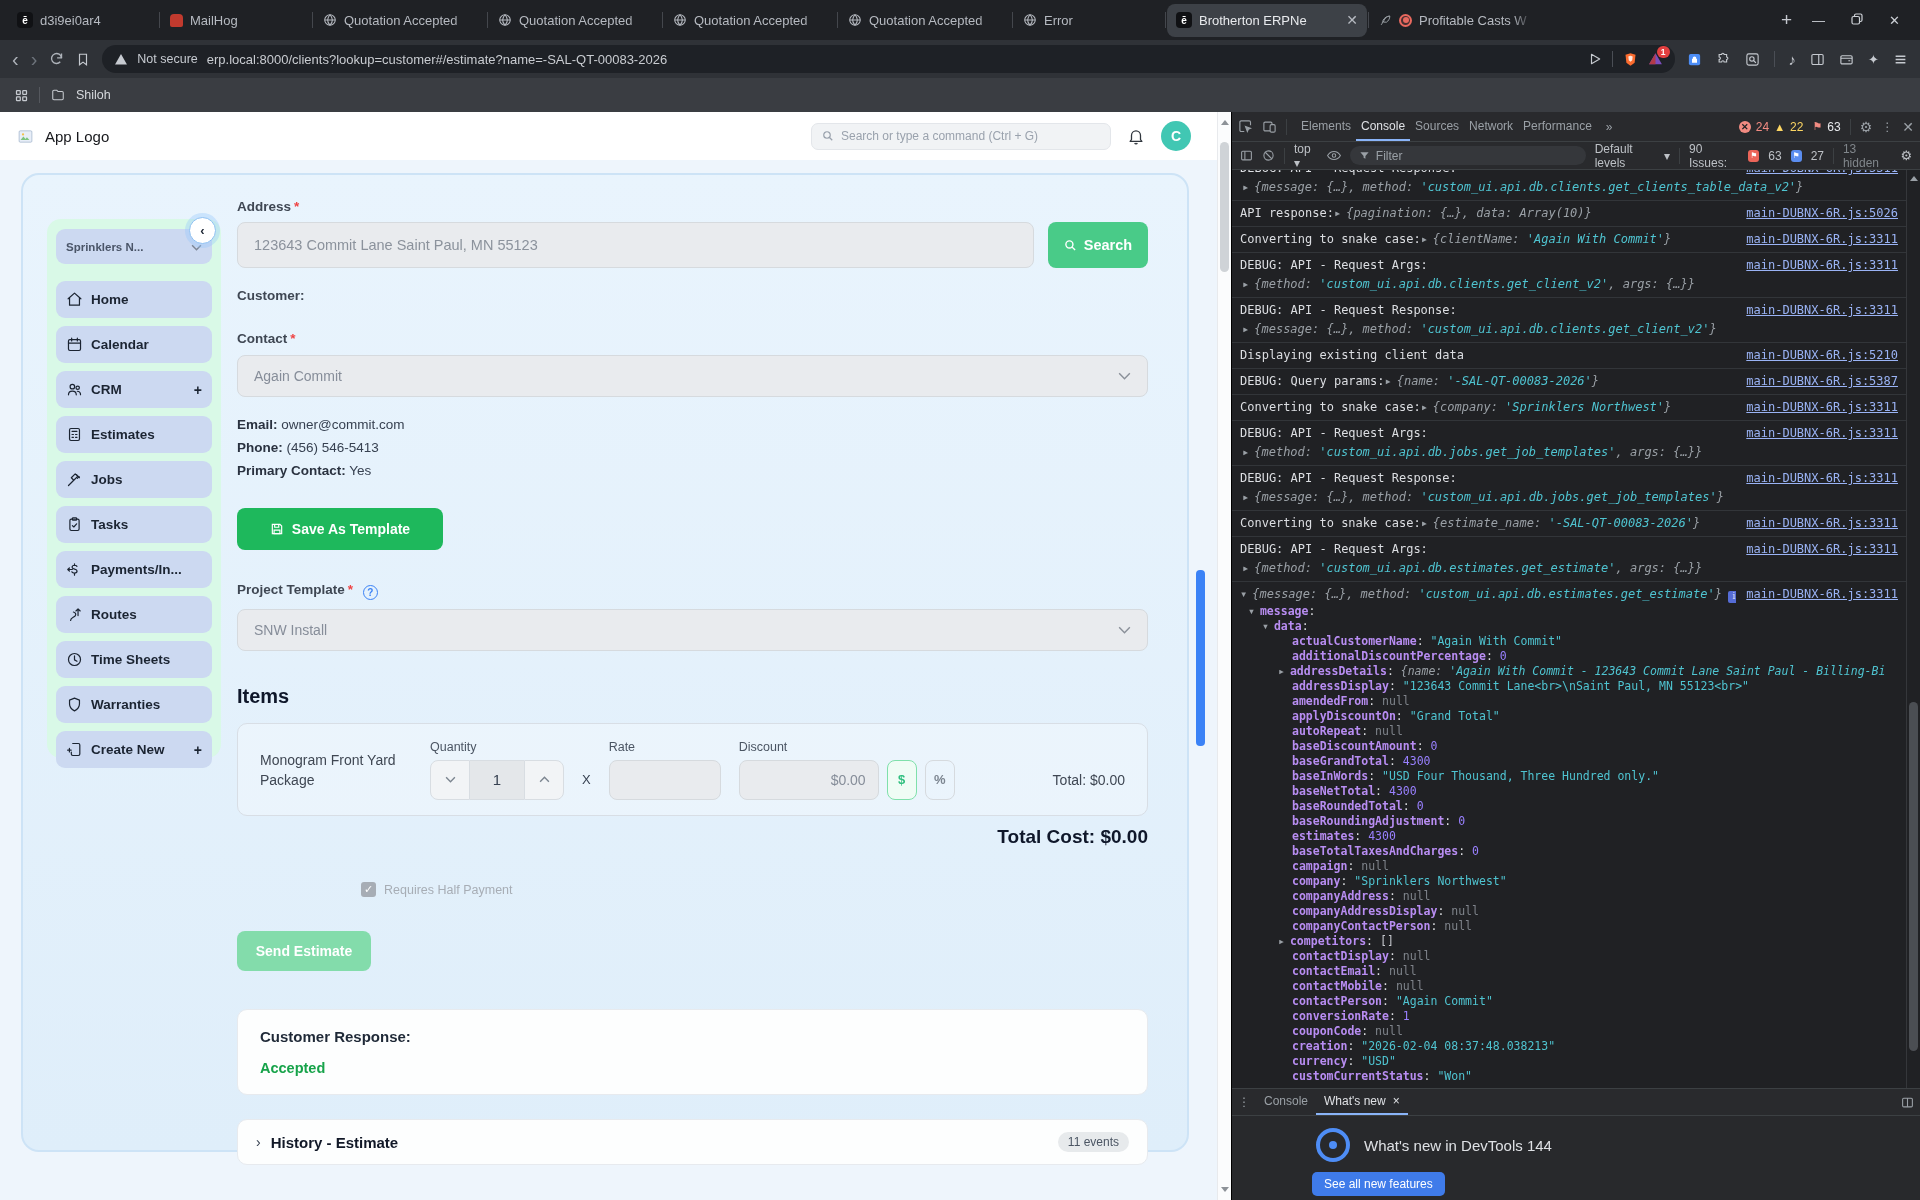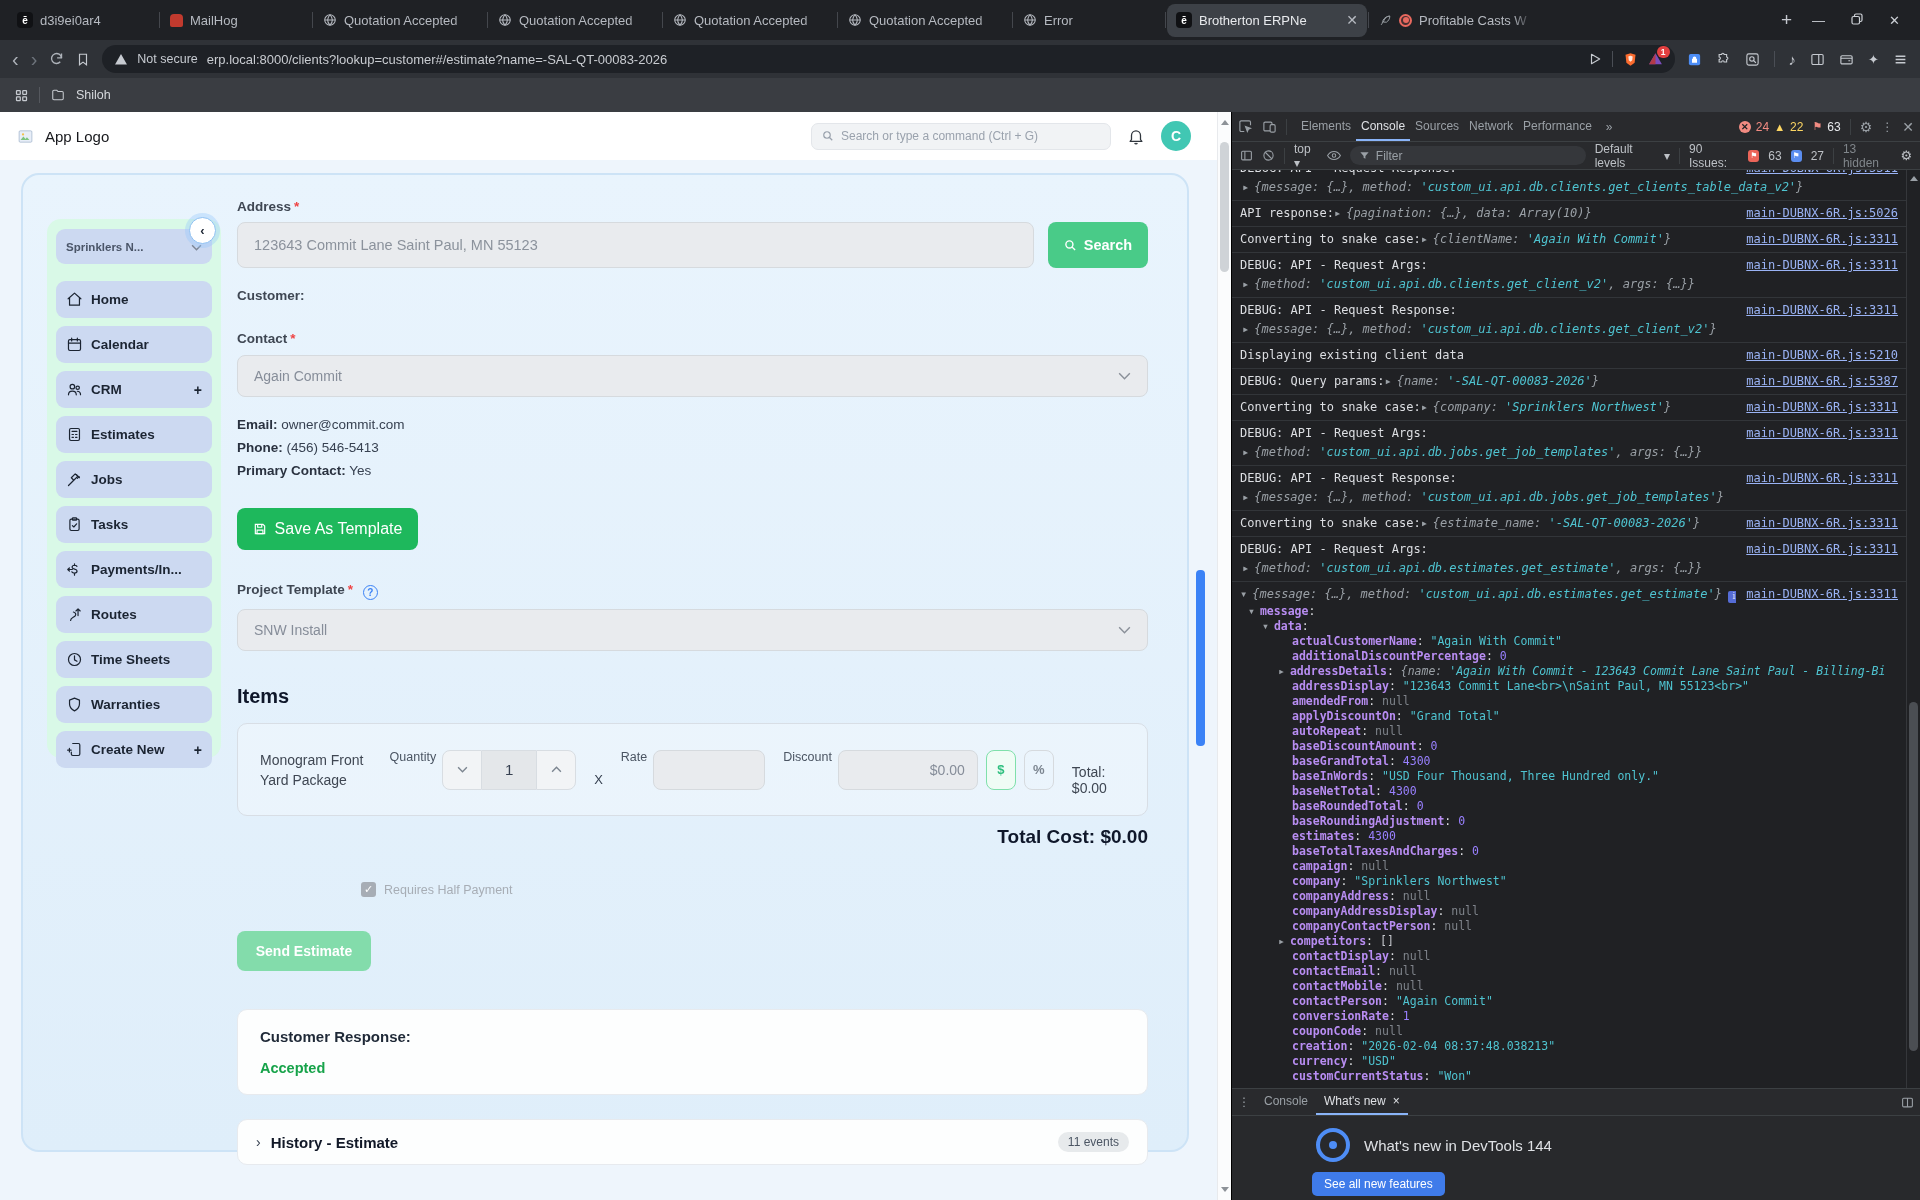--- a/index.html
+++ b/index.html
@@ -79,30 +79,30 @@
   .field-row { display:flex; gap:14px; margin-top:8px; }
   .tinput { flex:1; height:46px; background:#e9ebee; border:1px solid #d6dade; border-radius:8px;
             display:flex; align-items:center; padding:0 16px; font-size:14.5px; color:#8b929c; }
   .btn-search { width:100px; height:46px; border-radius:8px; background:#49cb88; color:#fff; font-weight:700;
                 font-size:14.5px; display:flex; align-items:center; justify-content:center; gap:7px; border:0; }
   .select { height:42px; background:#e9ebee; border:1px solid #d6dade; border-radius:8px; display:flex;
             align-items:center; justify-content:space-between; padding:0 16px; font-size:14px; color:#868d99;
             margin-top:9px; }
   .contactinfo { margin-top:16px; font-size:13.5px; color:#374151; line-height:23px; }
   .contactinfo b { color:#2a3240;text-align:right; }
-  .btn-save { margin-top:26px; width:181px; height:42px; border-radius:8px; background:#1eb85c; color:#fff;
-              font-weight:400; font-size:16px; display:flex; align-items:center; justify-content:center; gap:8px; border:0;}
+  .btn-save { margin-top:26px; width:206px; height:42px; border-radius:8px; background:#1eb85c; color:#fff;
+              font-weight:700; font-size:14px; display:flex; align-items:center; justify-content:center; gap:8px; border:0;}
   .helpq { display:inline-flex; width:15px; height:15px; border-radius:50%; border:1.5px solid #3b82f6;
            color:#3b82f6; font-size:10px; align-items:center; justify-content:center; margin-left:6px;
            vertical-align:-2px; font-weight:700;}
   .items-h { margin-top:34px; font-size:20px; font-weight:800; color:#0f172a; }
   .item-card { margin-top:15px; border:1px solid #d8dee5; border-radius:10px; background:rgba(255,255,255,.28);
                height:93px; display:flex; align-items:center; padding:0 22px; gap:18px; }
   .item-name { width:152px; font-size:14px; color:#3f4753; line-height:20px; }
-  .colblk { display:flex; flex-direction:row; gap:6px; }
+  .colblk { display:flex; flex-direction:column; gap:6px; }
   .slabel { font-size:12.5px; color:#4b5563; }
   .stepper { display:flex; }
   .st-btn { width:40px; height:40px; background:#f2f4f6; border:1px solid #d8dde2; color:#7c8590;
             display:flex; align-items:center; justify-content:center; }
   .st-btn.l { border-radius:8px 0 0 8px; }
   .st-btn.r { border-radius:0 8px 8px 0; }
   .st-val { width:54px; height:40px; background:#e4e7ea; border-top:1px solid #d8dde2; border-bottom:1px solid #d8dde2;
             display:flex; align-items:center; justify-content:center; font-size:15px; color:#374151; }
   .times { font-size:13px; color:#374151; margin-top:20px; }
   .minput { height:40px; background:#e9ebee; border:1px solid #d6dade; border-radius:8px; }

